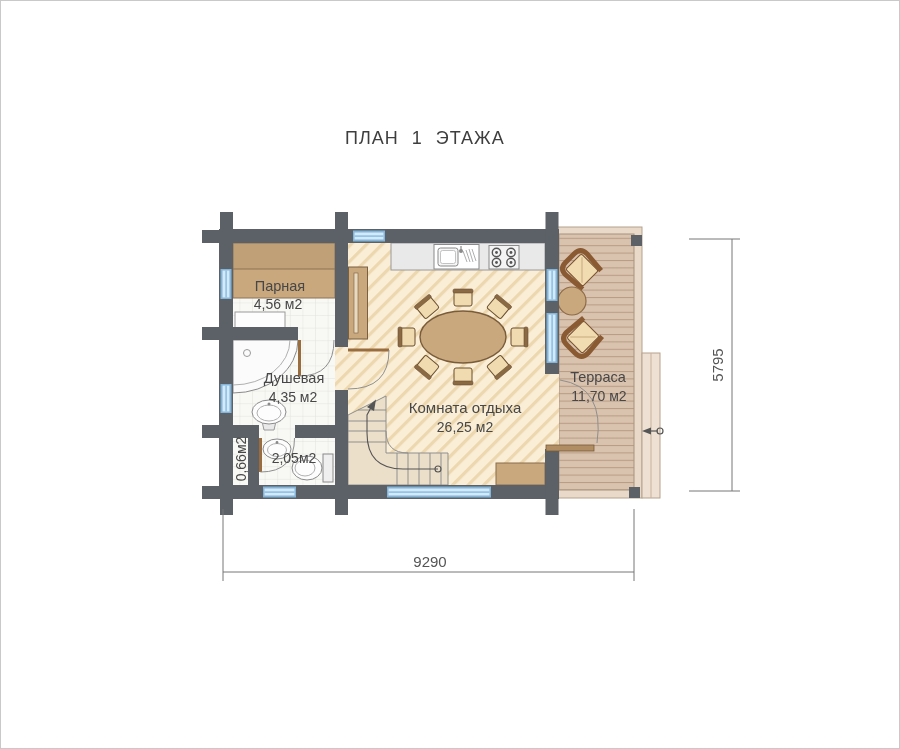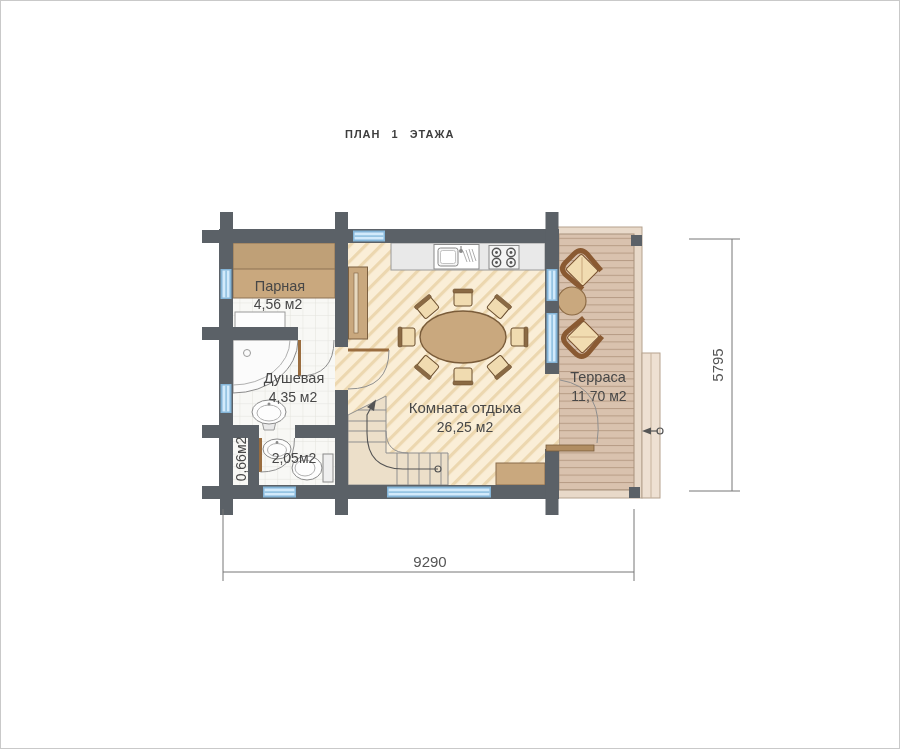--- a/index.html
+++ b/index.html
@@ -8,22 +8,22 @@
     width:900px;height:749px;
     background:#ffffff;
     border:1px solid #c9c9c9;
     box-sizing:border-box;
     font-family:"Liberation Sans", sans-serif;
     overflow:hidden;
   }
   .plan-title{
     position:absolute;
     left:344px;top:127px;
-    font-size:11px;
-    font-weight:bold;
+    font-size:18px;
+    font-weight:normal;
     letter-spacing:1px;
     word-spacing:7px;
     color:#3e3e3e;
     white-space:nowrap;
   }
   svg text{font-family:"Liberation Sans", sans-serif;}
   .wall{fill:var(--wall,#5b6167);}
   .lbl{font-size:14.5px;fill:#474747;}
   .lbl-area{font-size:14px;fill:#474747;}
   .dim{font-size:15px;fill:#555;}

